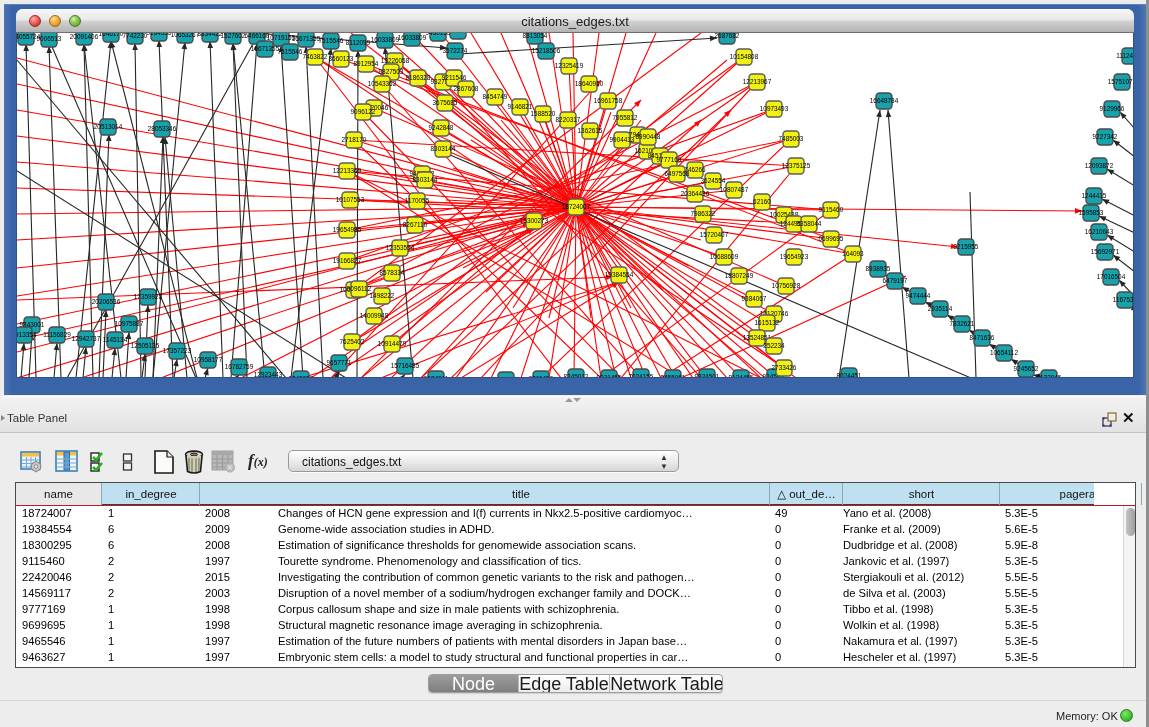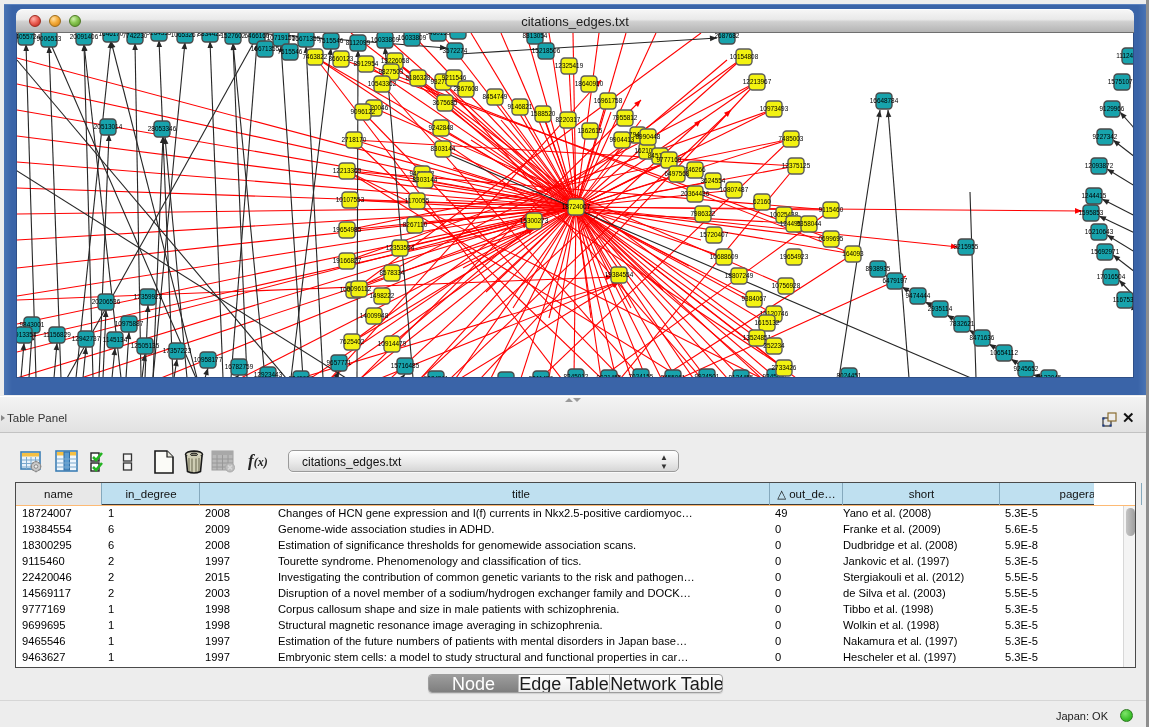--- a/index.html
+++ b/index.html
@@ -26,21 +26,21 @@
 #collapsearrow { position:absolute; left:1px; top:415px; width:0; height:0; border-left:4px solid #888; border-top:3px solid transparent; border-bottom:3px solid transparent; }
 #dockicon { position:absolute; left:1102px; top:412px; width:16px; height:16px; }
 #closeicon { position:absolute; left:1122px; top:409px; font-size:15px; font-weight:bold; color:#111; }
 
 .ic { position:absolute; top:450px; }
 #dropdown { position:absolute; left:288px; top:450px; width:391px; height:22px; border-radius:5px;
   background:linear-gradient(#ffffff,#e8e8e8 60%,#d6d6d6); border:1px solid #9a9a9a; box-shadow:0 1px 0 rgba(255,255,255,.7); }
 #dropdown .lbl { position:absolute; left:13px; top:4px; font-size:12px; color:#111; }
 #dropdown .arr { position:absolute; right:10px; top:2px; font-size:8px; color:#333; line-height:9px; text-align:center; }
 
-#tablebox { position:absolute; left:15px; top:482px; width:1121px; height:186px; background:#fdba74; border:1px solid #4a4a4a;padding-left:27px; }
+#tablebox { position:absolute; left:15px; top:482px; width:1121px; height:186px; background:#b91c1c; border:1px solid #4a4a4a;padding-left:27px; }
 #thead { position:absolute; left:0; top:0; width:1119px; height:22px; background:#bfe0f0; border-bottom:1px solid #3c3c3c; }
 .hc { position:absolute; top:0; height:22px; font-size:11.5px; color:#111; text-align:center; line-height:22px; border-right:1px solid #85a9bd; }
 #tbody { position:absolute; left:0; top:23px; width:1119px; height:161px; background:#fff; overflow:hidden; }
 .trow { position:absolute; left:0; width:1119px; height:16px; font-size:11.2px; color:#000; }
 .trow span { position:absolute; top:1px; white-space:nowrap; }
 .c-name { left:6px; } .c-ind { left:92px; } .c-year { left:189px; } .c-title { left:262px;text-align:center; }
 .c-out { left:759px; } .c-short { left:827px; width:157px; text-align:left; } .c-pr { left:989px; }
 #vscroll { position:absolute; right:0px; top:23px; width:12px; height:161px; background:#f4f4f4; border-left:1px solid #d8d8d8; }
 #vthumb { position:absolute; left:1.5px; top:2px; width:9px; height:28px; border-radius:5px; background:linear-gradient(90deg,#c4c4c4,#9e9e9e); }
 
@@ -877,15 +877,15 @@
   <div id="tabs">
     <div class="tab" id="tab1">Node Table</div>
     <div class="tab" id="tab2">Edge Table</div>
     <div class="tab" id="tab3">Network Table</div>
   </div>
   <div id="statusline"></div>
   <div style="position:absolute;left:565px;top:398px;width:14px;height:5px;">
     <div style="position:absolute;left:0;top:0;width:0;height:0;border-left:4px solid transparent;border-right:4px solid transparent;border-bottom:4px solid #9a9a9a;"></div>
     <div style="position:absolute;left:8px;top:0;width:0;height:0;border-left:4px solid transparent;border-right:4px solid transparent;border-top:4px solid #9a9a9a;"></div>
   </div>
-  <div id="memtxt">Japan: OK</div>
+  <div id="memtxt">Memory: OK</div>
   <div id="memdot"></div>
   <div id="rightstrip"></div>
 </div>
 </body></html>

